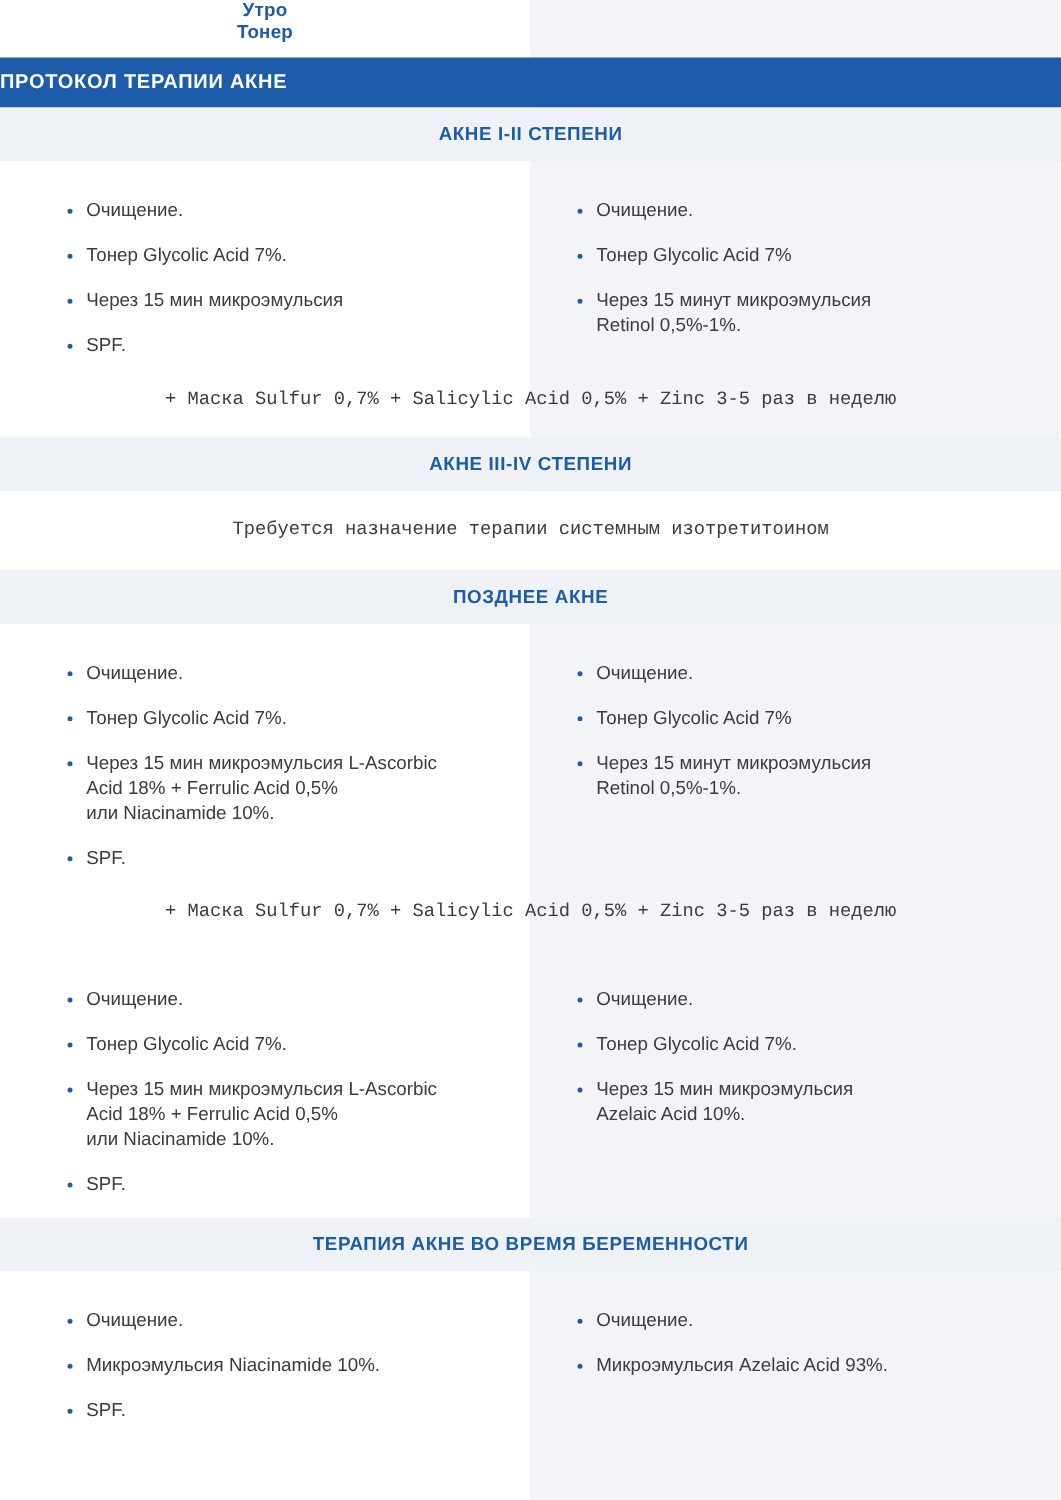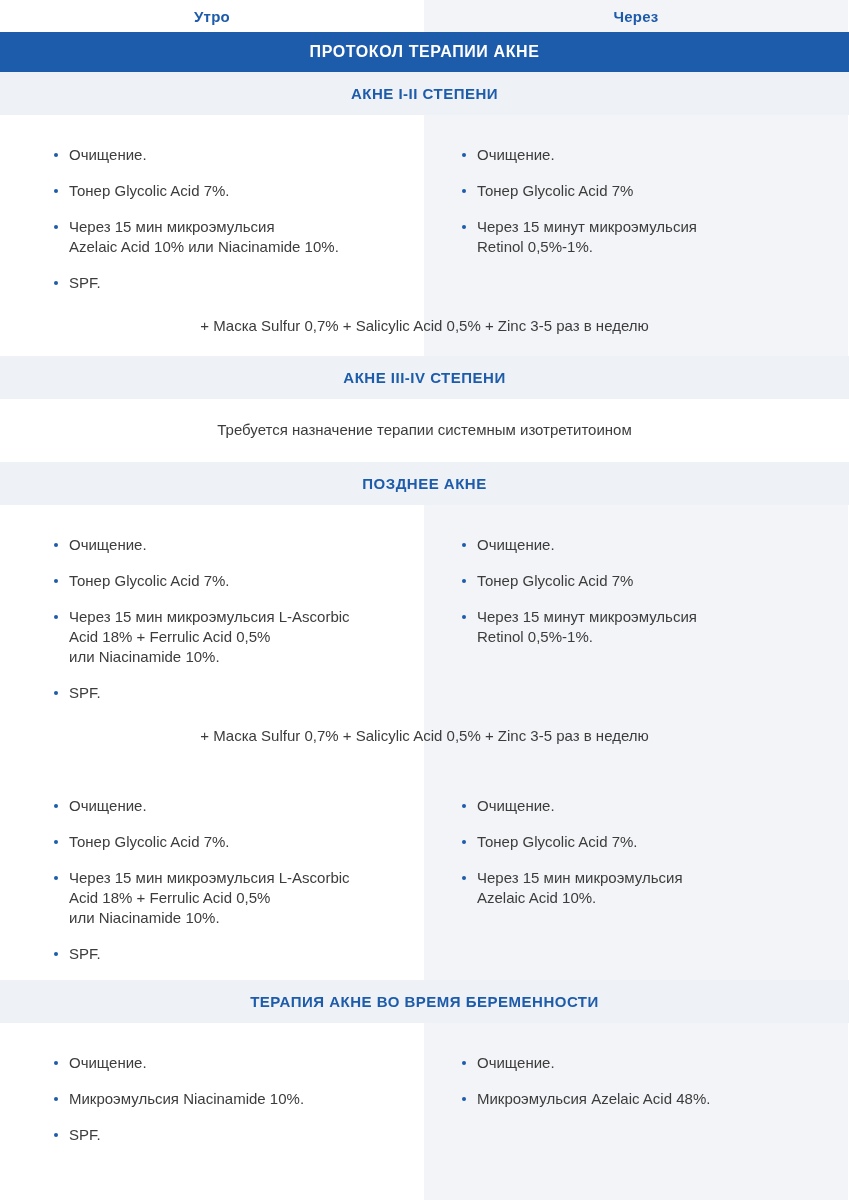--- a/index.html
+++ b/index.html
@@ -34,37 +34,36 @@
   .col-bg.right { left: 424px; background: #f2f4f7; }
 
   .content {
     position: relative;
     z-index: 2;
   }
 
   
   .header-row {
     display: flex;
-    height: 32px;
-    align-items: center;
+    height: 46px;
+    flex-direction: column;
   }
   .header-cell {
     width: 424px;
     text-align: center;
     font-size: 15px;
     font-weight: bold;
     color: #1d5bab;
     letter-spacing: 0.2px;
   }
 
   
   .title-bar {
     background: #1d5bab;
     color: #ffffff;
-    text-align: center;
     font-size: 16px;
     font-weight: bold;
     letter-spacing: 0.6px;
     padding: 11px 0 11px;
     text-transform: uppercase;
   }
 
   
   .section-head {
     background: #eef1f5;
@@ -117,20 +116,21 @@
   }
   ul.items li.cont::before { display: none; }
   ul.items li.cont { margin-top: -2px; }
 
   
   .note {
     text-align: center;
     font-size: 15px;
     color: #3c3c3c;
     padding: 18px 40px 22px;
+    font-family: Liberation Mono, monospace;
   }
   .note.plain {
     background: #ffffff;
     padding: 22px 40px 24px;
   }
 
   .spacer-sm { height: 10px; }
 
   .fill {
     height: 200px;
@@ -141,33 +141,32 @@
 
 <div class="page">
 
   <div class="col-bg left"></div>
   <div class="col-bg right"></div>
 
   <div class="content">
 
     <div class="header-row">
       <div class="header-cell">Утро</div>
-      <div class="header-cell">Через</div>
+      <div class="header-cell">Тонер</div>
     </div>
 
     <div class="title-bar">ПРОТОКОЛ ТЕРАПИИ АКНЕ</div>
 
     <div class="section-head">АКНЕ I-II СТЕПЕНИ</div>
     <div class="cols">
       <div class="col left-col">
         <ul class="items">
           <li>Очищение.</li>
           <li>Тонер Glycolic Acid 7%.</li>
           <li>Через 15 мин микроэмульсия</li>
-          <li class="cont">Azelaic Acid 10% или Niacinamide 10%.</li>
           <li>SPF.</li>
         </ul>
       </div>
       <div class="col right-col">
         <ul class="items">
           <li>Очищение.</li>
           <li>Тонер Glycolic Acid 7%</li>
           <li>Через 15 минут микроэмульсия</li>
           <li class="cont">Retinol 0,5%-1%.</li>
         </ul>
@@ -228,21 +227,21 @@
       <div class="col left-col">
         <ul class="items">
           <li>Очищение.</li>
           <li>Микроэмульсия Niacinamide 10%.</li>
           <li>SPF.</li>
         </ul>
       </div>
       <div class="col right-col">
         <ul class="items">
           <li>Очищение.</li>
-          <li>Микроэмульсия Azelaic Acid 48%.</li>
+          <li>Микроэмульсия Azelaic Acid 93%.</li>
         </ul>
       </div>
     </div>
 
     <div class="fill"></div>
 
   </div>
 </div>
 
 </body></html>

